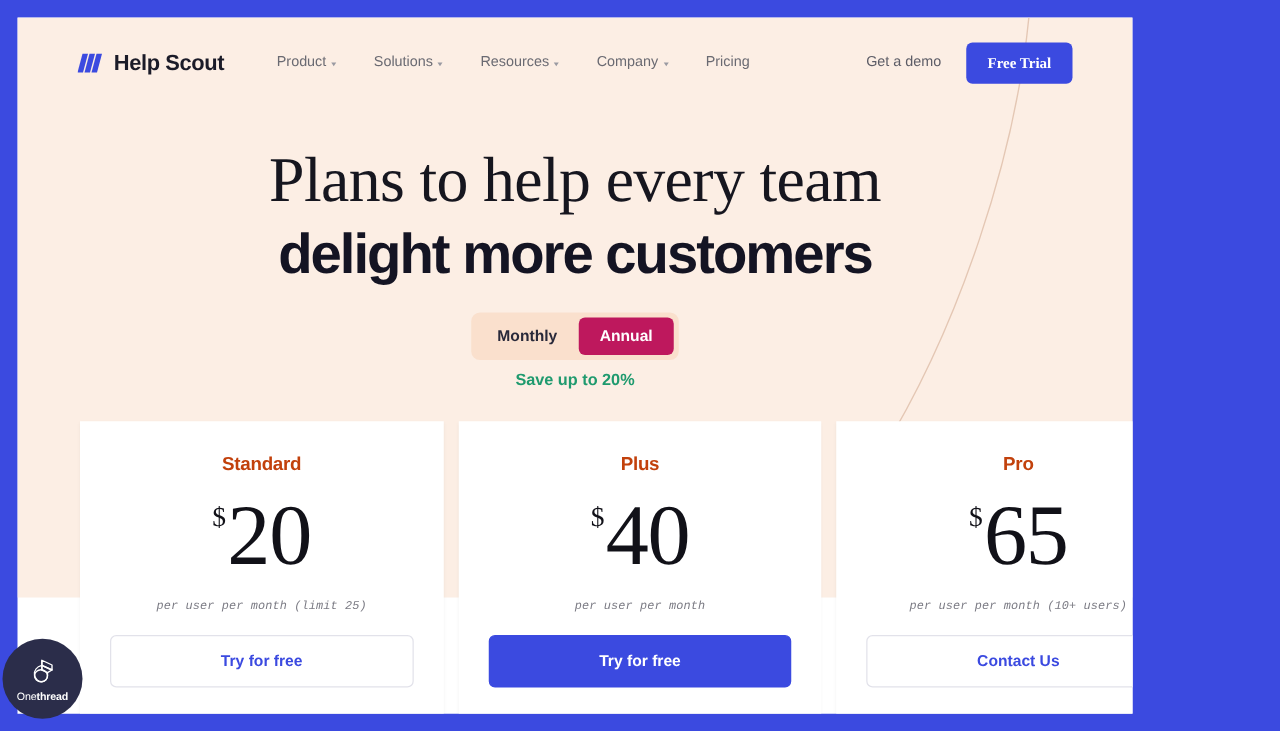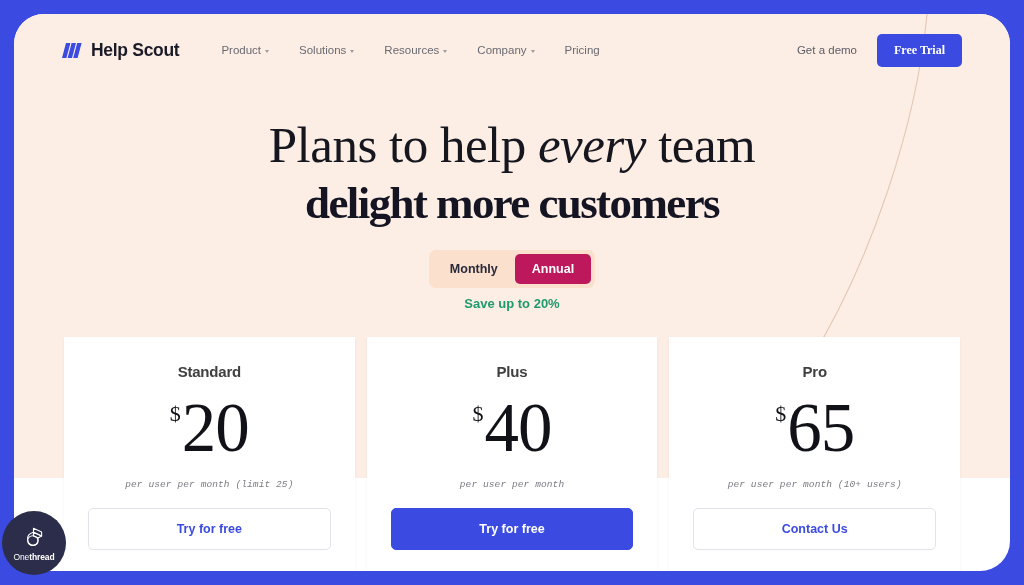--- a/index.html
+++ b/index.html
@@ -20,25 +20,24 @@
     position: relative;
     width: 1024px;
     height: 585px;
     background: #3b4ae0;
   }
 
   #page {
     position: absolute;
     left: 14px;
     top: 14px;
-    width: 996px;
+    width: 892px;
     height: 557px;
     background: #ffffff;
     overflow: hidden;
-    border-radius: 30px;
   }
 
   
   .hero-bg {
     position: absolute;
     left: 0; top: 0;
     width: 100%;
     height: 464px;
     background: #fceee4;
   }
@@ -139,24 +138,23 @@
   .headline-serif {
     font-family: "Liberation Serif", serif;
     font-size: 51px;
     font-weight: 400;
     color: #16161f;
     letter-spacing: -0.5px;
     line-height: 1.06;
     white-space: nowrap;
   }
   .headline-serif .em {
-    font-style: italic;
   }
   .headline-bold {
-    font-family: Liberation Serif, serif;
+    font-family: Liberation Sans, sans-serif;
     font-size: 45px;
     font-weight: 700;
     color: #141423;
     letter-spacing: -1.6px;
     line-height: 1.12;
     margin-top: 6px;
     white-space: nowrap;
   }
 
   
@@ -211,21 +209,21 @@
     flex: 1;
     background: #ffffff;
     padding: 26px 24px 0 24px;
     height: 234px;
     text-align: center;
     box-shadow: 0 1px 3px rgba(40,30,20,0.05);
   }
   .card-title {
     font-size: 15px;
     font-weight: 700;
-    color: #404040;
+    color: #c2410c;
     letter-spacing: -0.2px;
   }
   .price {
     margin-top: 14px;
     display: flex;
     align-items: flex-start;
     justify-content: center;
     font-family: "Liberation Serif", serif;
     color: #111118;
     line-height: 1;

